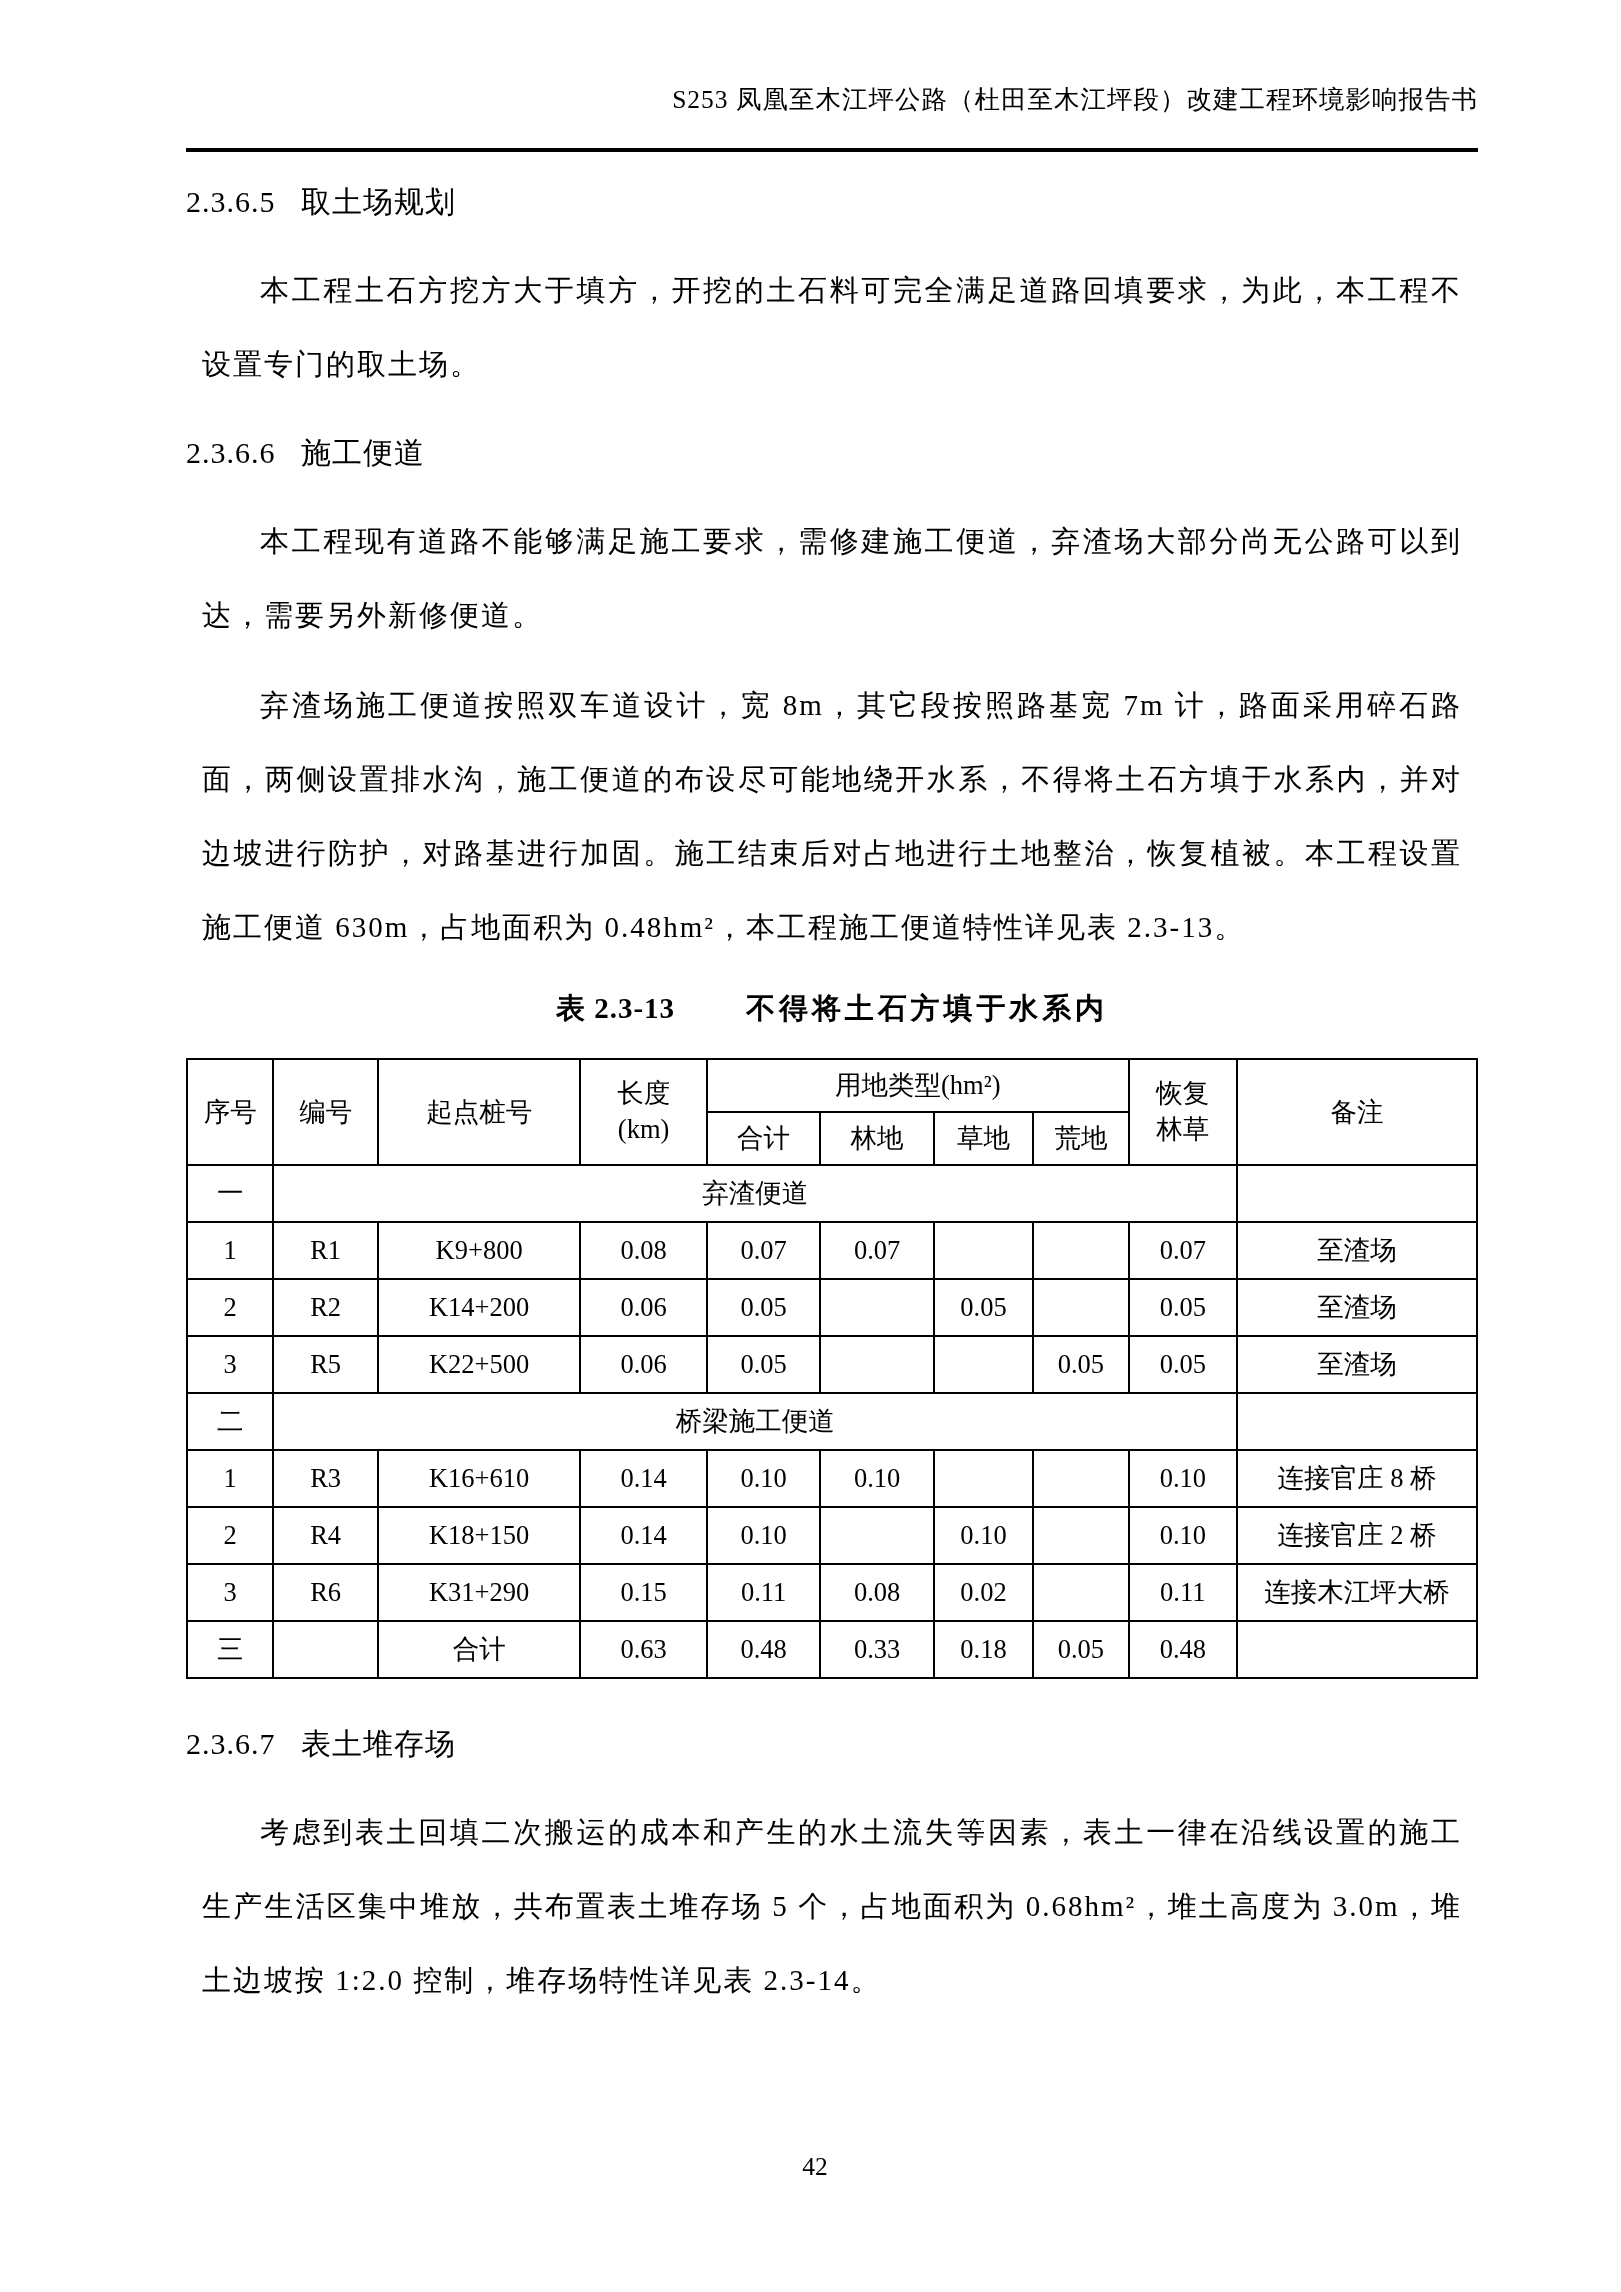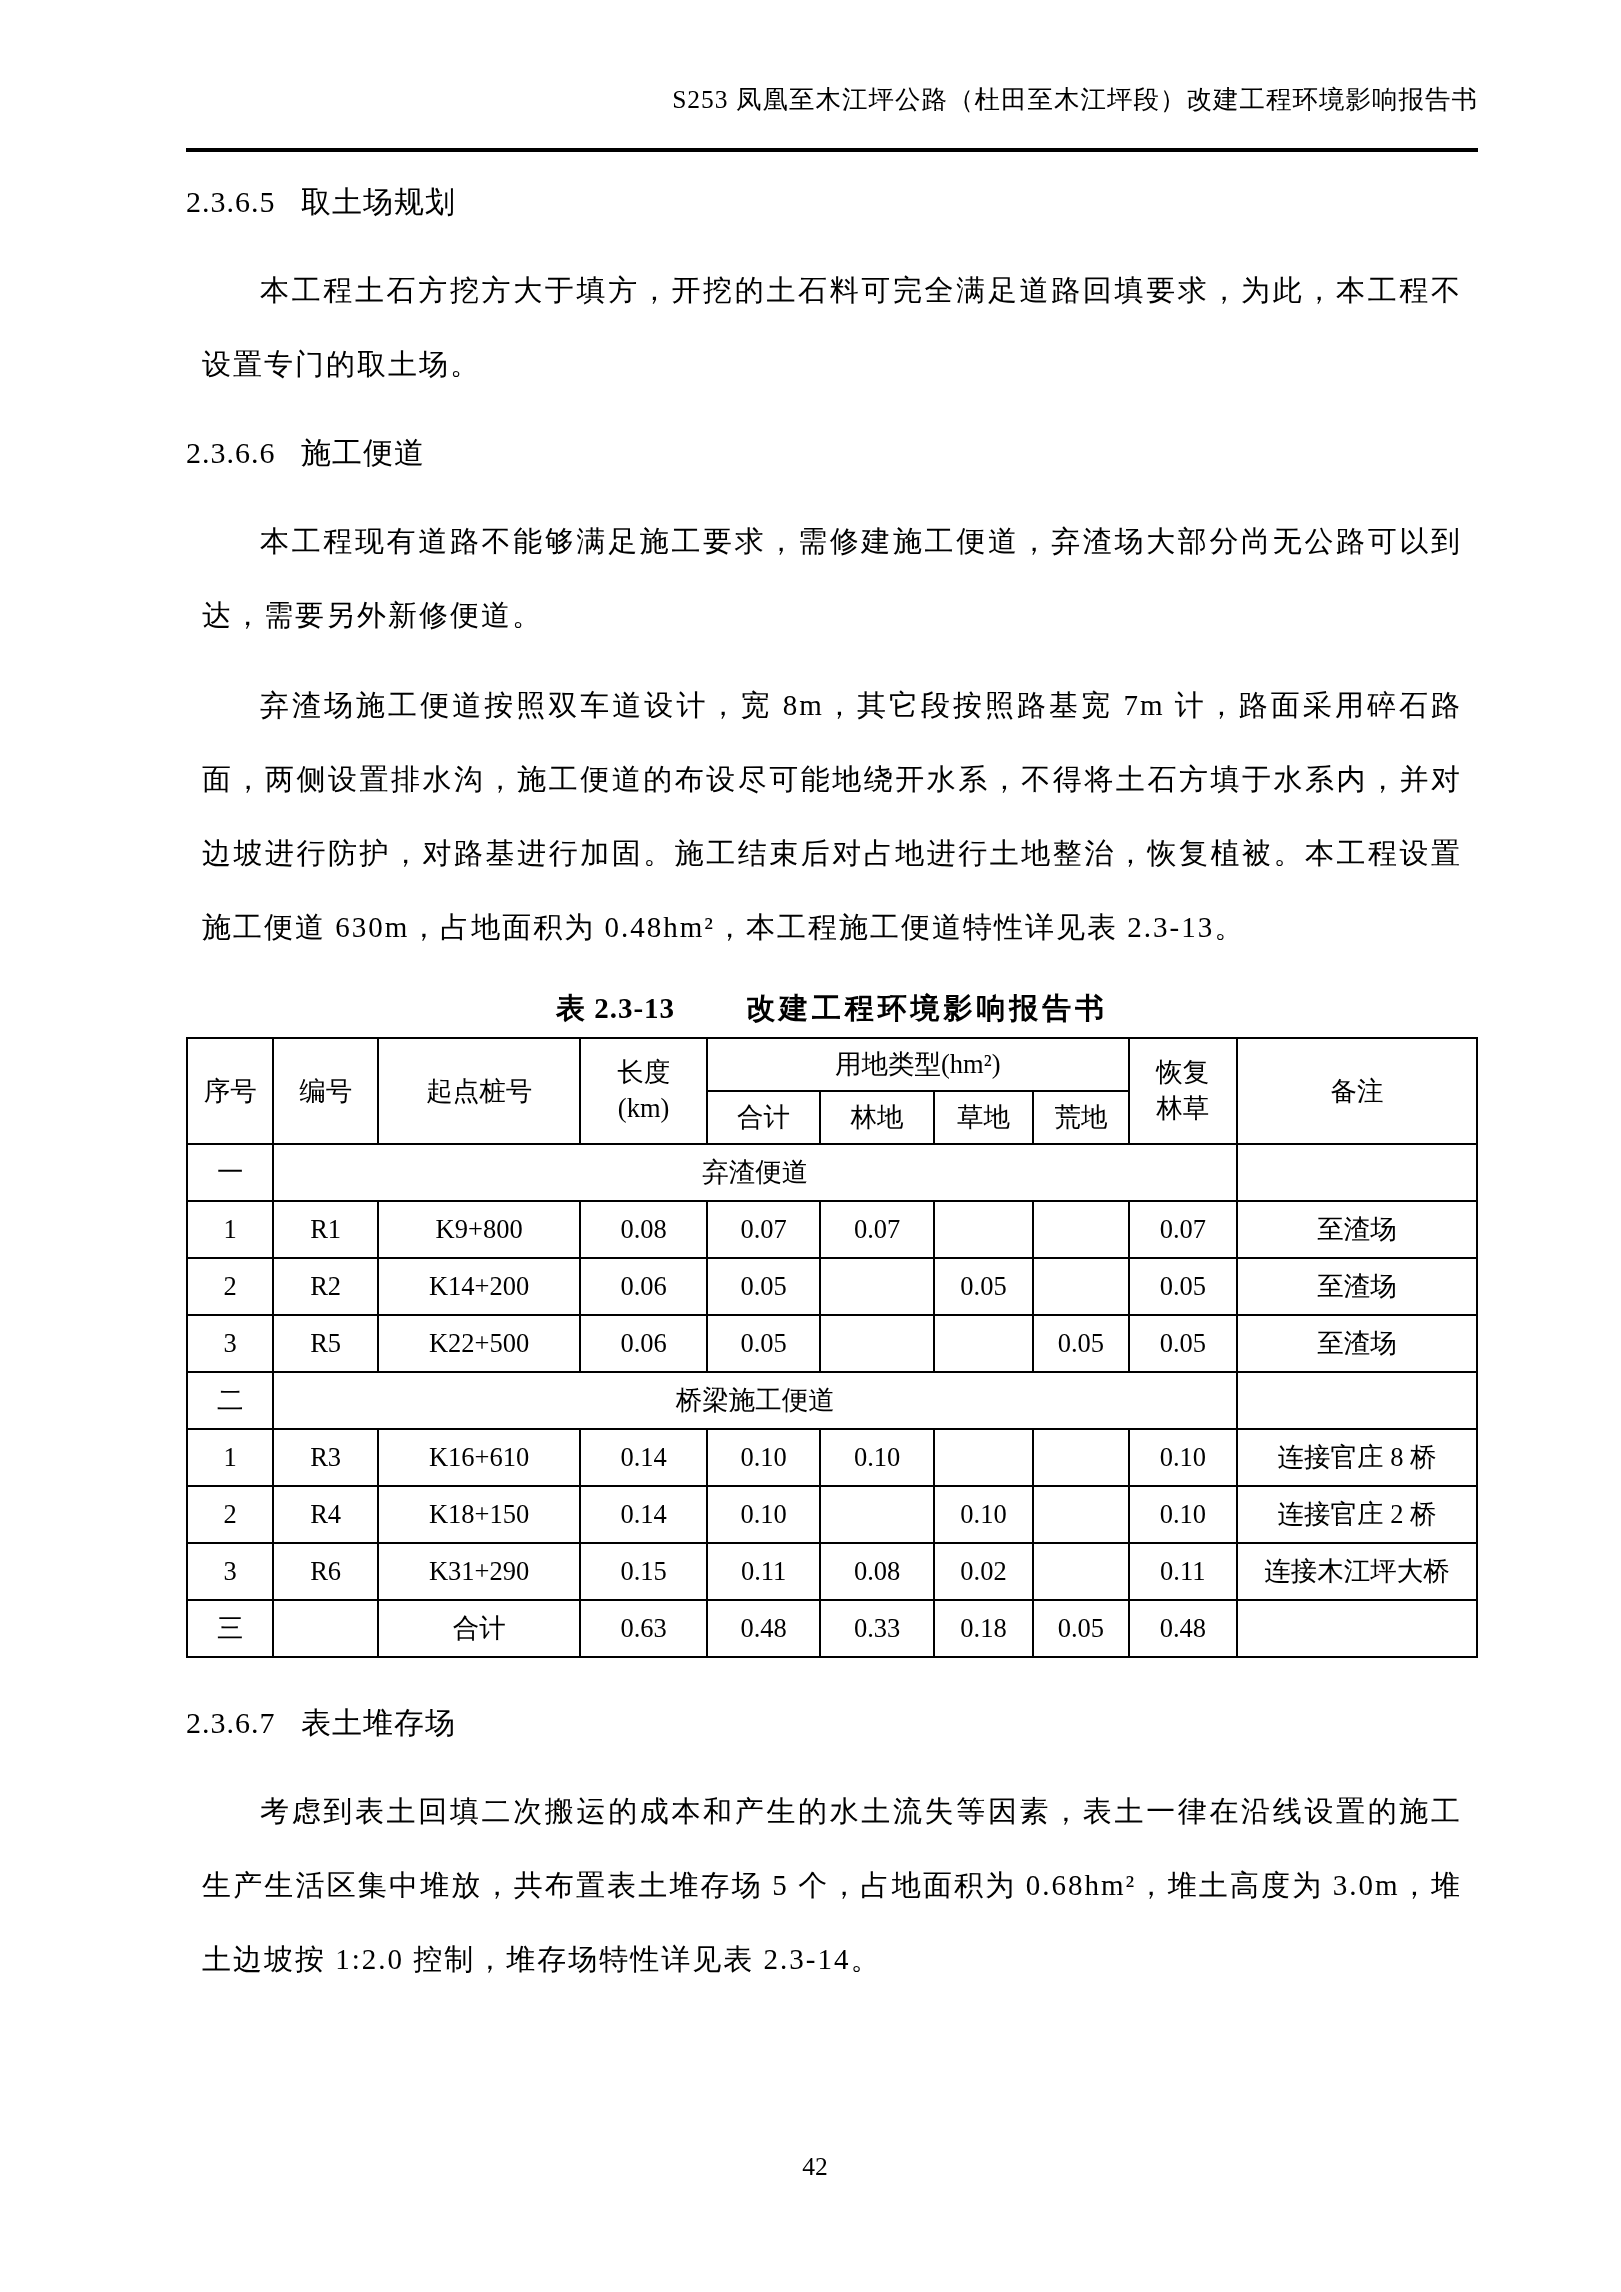--- a/index.html
+++ b/index.html
@@ -57,21 +57,21 @@
     margin-left: 71px;
     font-family: "Liberation Sans", "DejaVu Sans", sans-serif;
     letter-spacing: 3.9px;
   }
   
   table.spec-table {
     width: 100%;
     border-collapse: collapse;
     table-layout: fixed;
     font-size: 26.5px;
-    margin-top: 0;
+    margin-top: 21px;
     border: 2.9px solid #000;
   }
   .spec-table th, .spec-table td {
     border-left: 2px solid #000;
     border-right: 2px solid #000;
     border-top: 2.9px solid #000;
     border-bottom: 2.9px solid #000;
     text-align: center;
     vertical-align: middle;
     font-weight: normal;
@@ -104,21 +104,21 @@
   </h2>
   <p class="body-para">本工程土石方挖方大于填方，开挖的土石料可完全满足道路回填要求，为此，本工程不设置专门的取土场。</p>
 
   <h2 class="section-heading">
     <span class="sec-num">2.3.6.6</span><span>施工便道</span>
   </h2>
   <p class="body-para">本工程现有道路不能够满足施工要求，需修建施工便道，弃渣场大部分尚无公路可以到达，需要另外新修便道。</p>
   <p class="body-para">弃渣场施工便道按照双车道设计，宽 8m，其它段按照路基宽 7m 计，路面采用碎石路面，两侧设置排水沟，施工便道的布设尽可能地绕开水系，不得将土石方填于水系内，并对边坡进行防护，对路基进行加固。施工结束后对占地进行土地整治，恢复植被。本工程设置施工便道 630m，占地面积为 0.48hm²，本工程施工便道特性详见表 2.3-13。</p>
 
   <div class="table-title">
-    <span class="tt-label">表 2.3-13</span><span class="tt-text">改建工程环境影响报告书</span>
+    <span class="tt-label">表 2.3-13</span><span class="tt-text">不得将土石方填于水系内</span>
   </div>
 
   <table class="spec-table">
     <colgroup>
       <col style="width:6.7%">
         <col style="width:8.1%">
         <col style="width:15.7%">
         <col style="width:9.8%">
       <col style="width:8.8%">
         <col style="width:8.8%">

